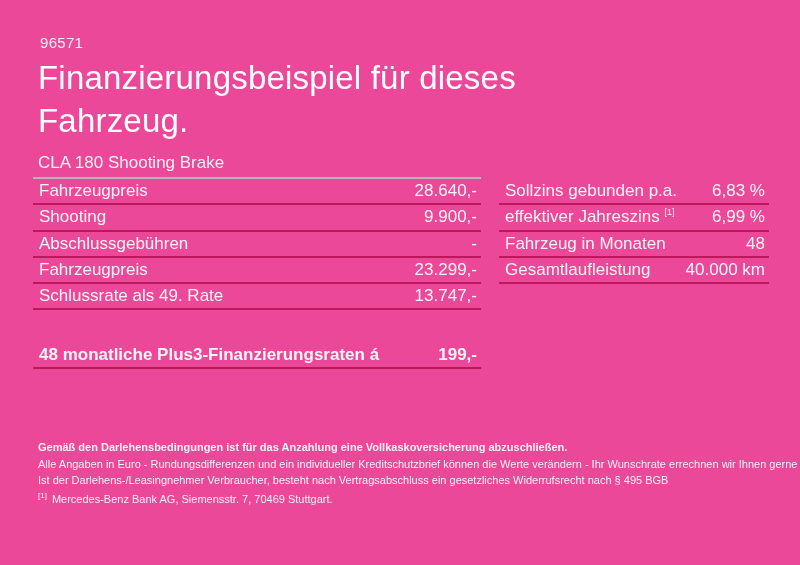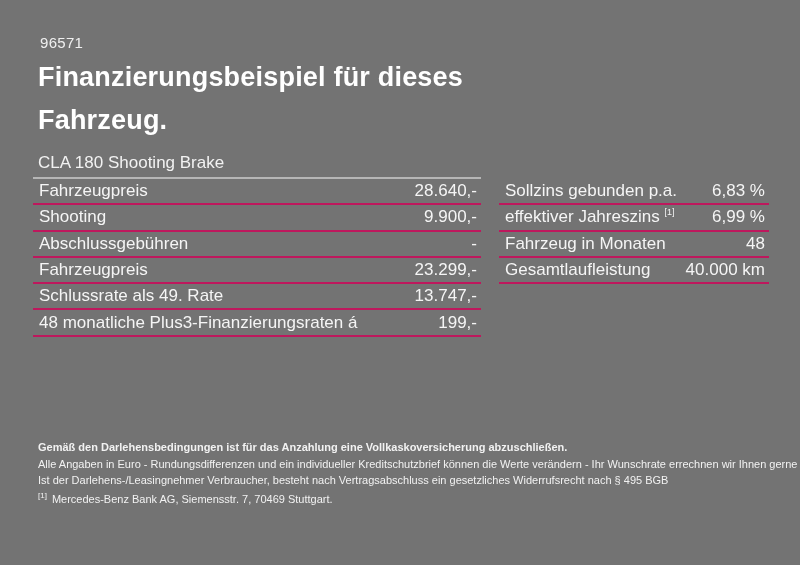--- a/index.html
+++ b/index.html
@@ -4,40 +4,40 @@
 <style>
   html, body {
     margin: 0;
     padding: 0;
     background: #000;
   }
   .page {
     position: relative;
     width: 800px;
     height: 565px;
-    background: #737373;
+    background: #ec4899;
     color: #f5f5f5;
     font-family: "Liberation Sans", "DejaVu Sans", sans-serif;
     overflow: hidden;
   }
   .doc-number {
     position: absolute;
     left: 40px;
     top: 34px;
     font-size: 15px;
     letter-spacing: 0.3px;
     color: #f0f0f0;
   }
   .title {
     position: absolute;
     left: 38px;
     top: 56px;
     margin: 0;
-    font-size: 27px;
-    font-weight: 700;
+    font-size: 33px;
+    font-weight: 400;
     line-height: 43px;
     color: #ffffff;
     letter-spacing: 0.2px;
   }
   .vehicle {
     position: absolute;
     left: 38px;
     top: 153px;
     font-size: 17px;
     color: #f2f2f2;
@@ -69,21 +69,22 @@
   .row .lbl {
     padding-left: 6px;
     white-space: nowrap;
   }
   .row .val {
     padding-right: 4px;
     white-space: nowrap;
     text-align: right;
   }
   .row.bold {
-    font-weight: normal;
+    font-weight: bold;
+    margin-top: 32px;
   }
   .row sup {
     font-size: 9px;
     vertical-align: super;
     line-height: 0;
   }
   .disclaimer {
     position: absolute;
     left: 38px;
     width: 740px;

